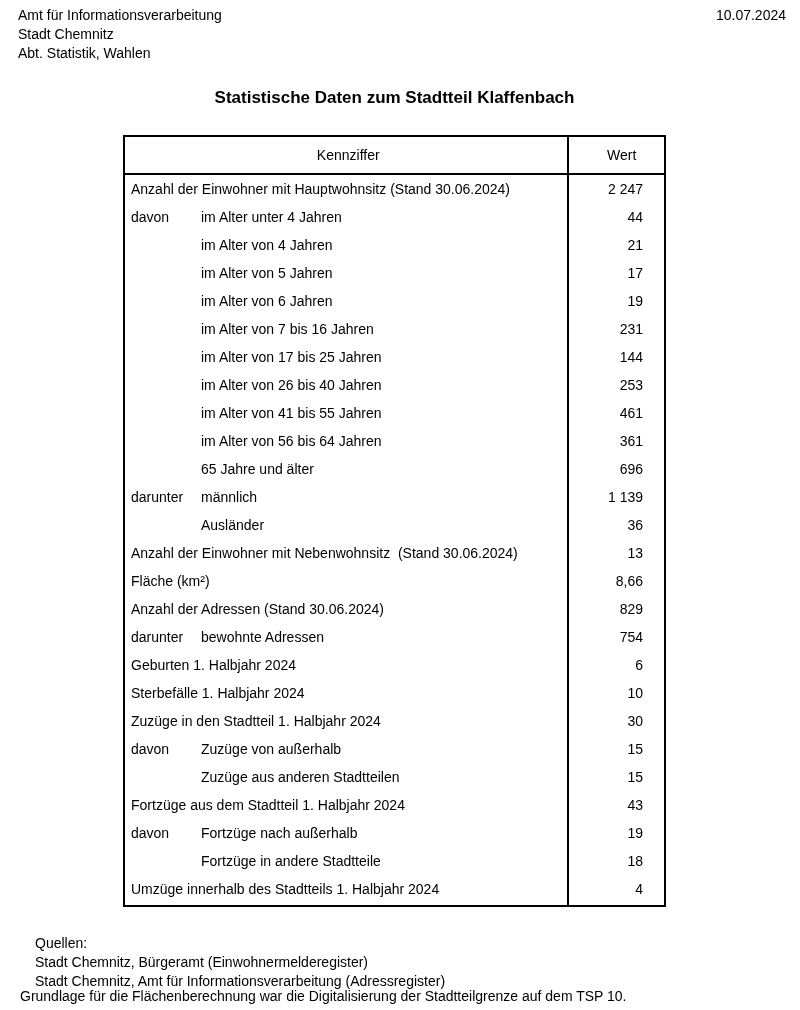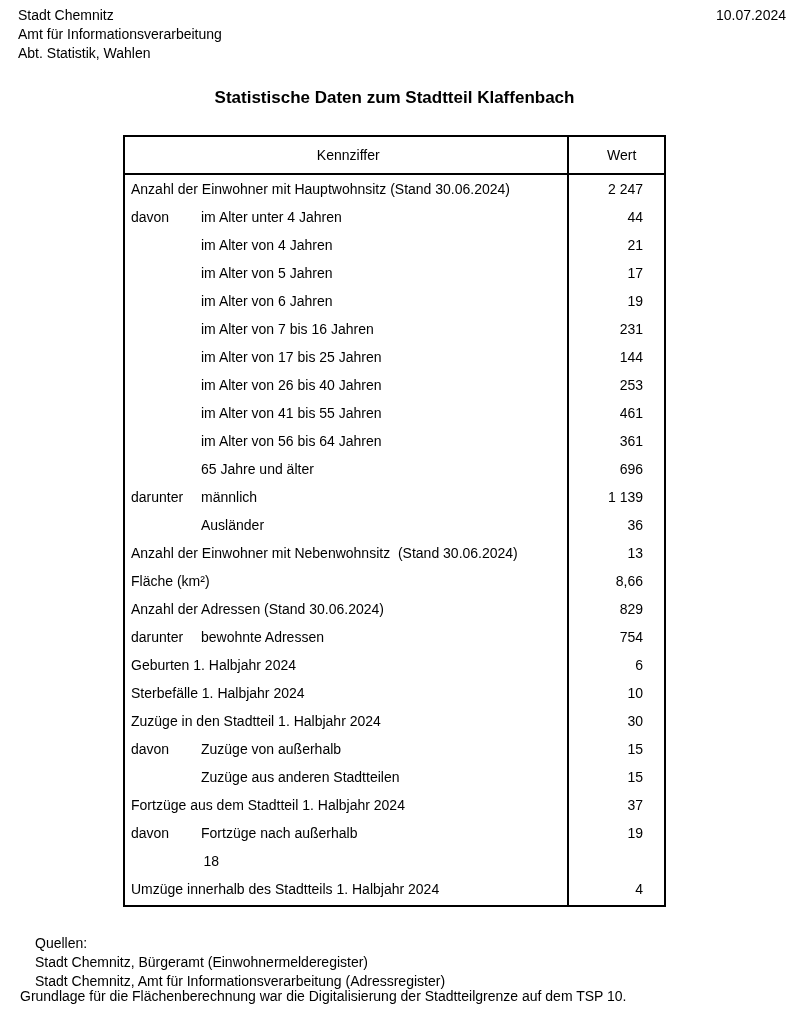--- a/index.html
+++ b/index.html
@@ -45,22 +45,22 @@
 
   .sources { position: absolute; left: 35px; top: 934px; display: flex; font-size: 14px; line-height: 19px; flex-direction: column; }
   .sources-label { width: 92px; flex: none; }
 
   .note { position: absolute; left: 20px; top: 987px; font-size: 14px; line-height: 19px; }
 </style>
 </head>
 <body>
 
 <div class="agency">
+  <div>Amt für Informationsverarbeitung</div>
   <div>Stadt Chemnitz</div>
-  <div>Amt für Informationsverarbeitung</div>
   <div>Abt. Statistik, Wahlen</div>
 </div>
 
 <div class="doc-date">10.07.2024</div>
 
 <div class="doc-title">Statistische Daten zum Stadtteil Klaffenbach</div>
 
 <div class="tbl">
   <div class="vdiv"></div>
   <div class="tbl-header">
@@ -242,32 +242,36 @@
       <span class="label-text">Zuzüge aus anderen Stadtteilen</span>
     </div>
     <div class="cell-value">15</div>
   </div>
 
   <div class="row">
     <div class="cell-label">
       
       <span class="label-text">Fortzüge aus dem Stadtteil 1. Halbjahr 2024</span>
     </div>
-    <div class="cell-value">37</div>
+    <div class="cell-value">43</div>
   </div>
 
   <div class="row">
     <div class="cell-label">
       <span class="prefix">davon</span>
       <span class="label-text">Fortzüge nach außerhalb</span>
     </div>
     <div class="cell-value">19</div>
   </div>
 
   <div class="row">
+    <div class="cell-label">
+      <span class="prefix"></span>
+      <span class="label-text">Fortzüge in andere Stadtteile</span>
+    </div>
     <div class="cell-value">18</div>
   </div>
 
   <div class="row">
     <div class="cell-label">
       
       <span class="label-text">Umzüge innerhalb des Stadtteils 1. Halbjahr 2024</span>
     </div>
     <div class="cell-value">4</div>
   </div>

